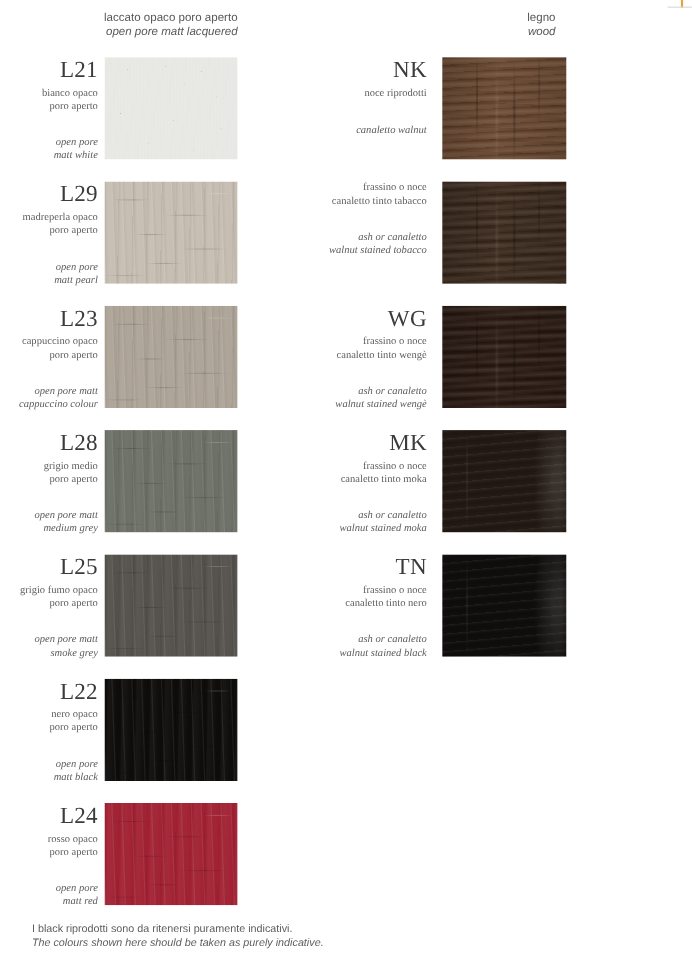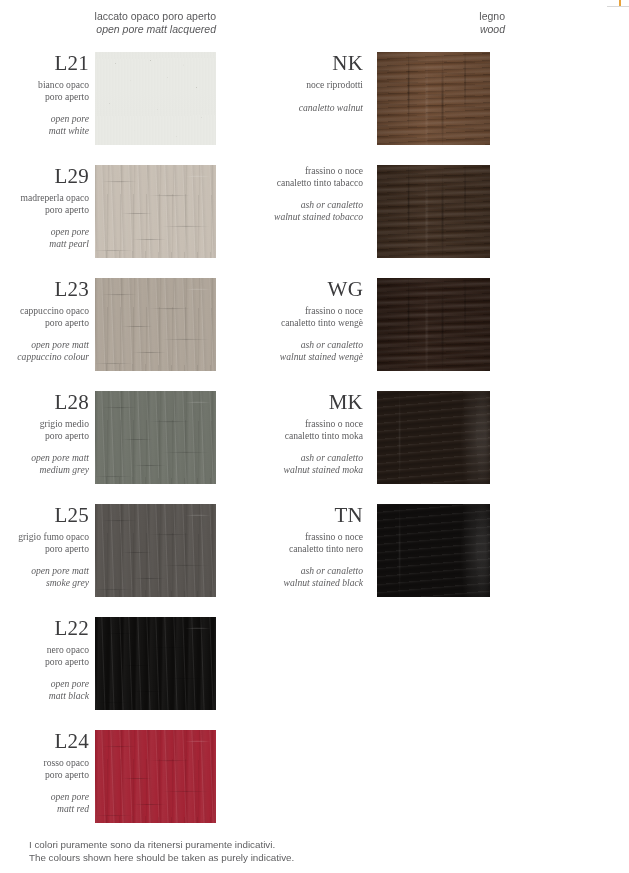--- a/index.html
+++ b/index.html
@@ -55,21 +55,21 @@
     line-height: 13px;
     font-size: 10.5px;
   }
   .hdr .ita { font-style: italic; }
   .hdr-left  { left: 0;   width: 216px; }
   .hdr-right { left: 300px; width: 205px; }
 
   
   .col { position: absolute; top: 52px; font-family: Liberation Serif, serif; }
   .col-left  { left: 0;   width: 216px; }
-  .col-right { left: 274px; width: 216px; }
+  .col-right { left: 299px; width: 216px; }
 
   .row {
     position: relative;
     height: 113px;
     margin-bottom: 0;
   }
 
   .row-text {
     position: absolute;
     right: 127px;
@@ -88,21 +88,21 @@
   .desc-it {
     font-size: 9.6px;
     line-height: 11.6px;
     color: #5d5d5f;
   }
   .desc-en {
     font-size: 9.6px;
     line-height: 11.6px;
     color: #5d5d5f;
     font-style: italic;
-    margin-top: 11px;
+    margin-top: 22px;
   }
 
   .swatch {
     position: absolute;
     left: 95px;
     top: 0;
     width: 121px;
     height: 93px;
     overflow: hidden;
   }
@@ -205,21 +205,21 @@
 
   
   .footer {
     position: absolute;
     left: 29px;
     top: 838px;
     font-size: 9.8px;
     line-height: 13px;
     color: #5d5d5f;
   }
-  .footer .ita { }
+  .footer .ita { font-style: italic; }
 </style>
 </head>
 <body>
 
 <div class="page">
 
   <span class="corner-tick"></span>
   <span class="corner-rule"></span>
 
   <div class="headers">
@@ -376,17 +376,17 @@
         </div>
         <div class="swatch">
           <div class="swatch-inner" style="background: rgb(17, 15, 14);">
             <div class="grain-arc"></div>
           </div>
         </div>
       </div>
     </div>
 
   <div class="footer">
-    <div>I colori puramente sono da ritenersi puramente indicativi.</div>
+    <div>I black riprodotti sono da ritenersi puramente indicativi.</div>
     <div class="ita">The colours shown here should be taken as purely indicative.</div>
   </div>
 
 </div>
 
 </body></html>

